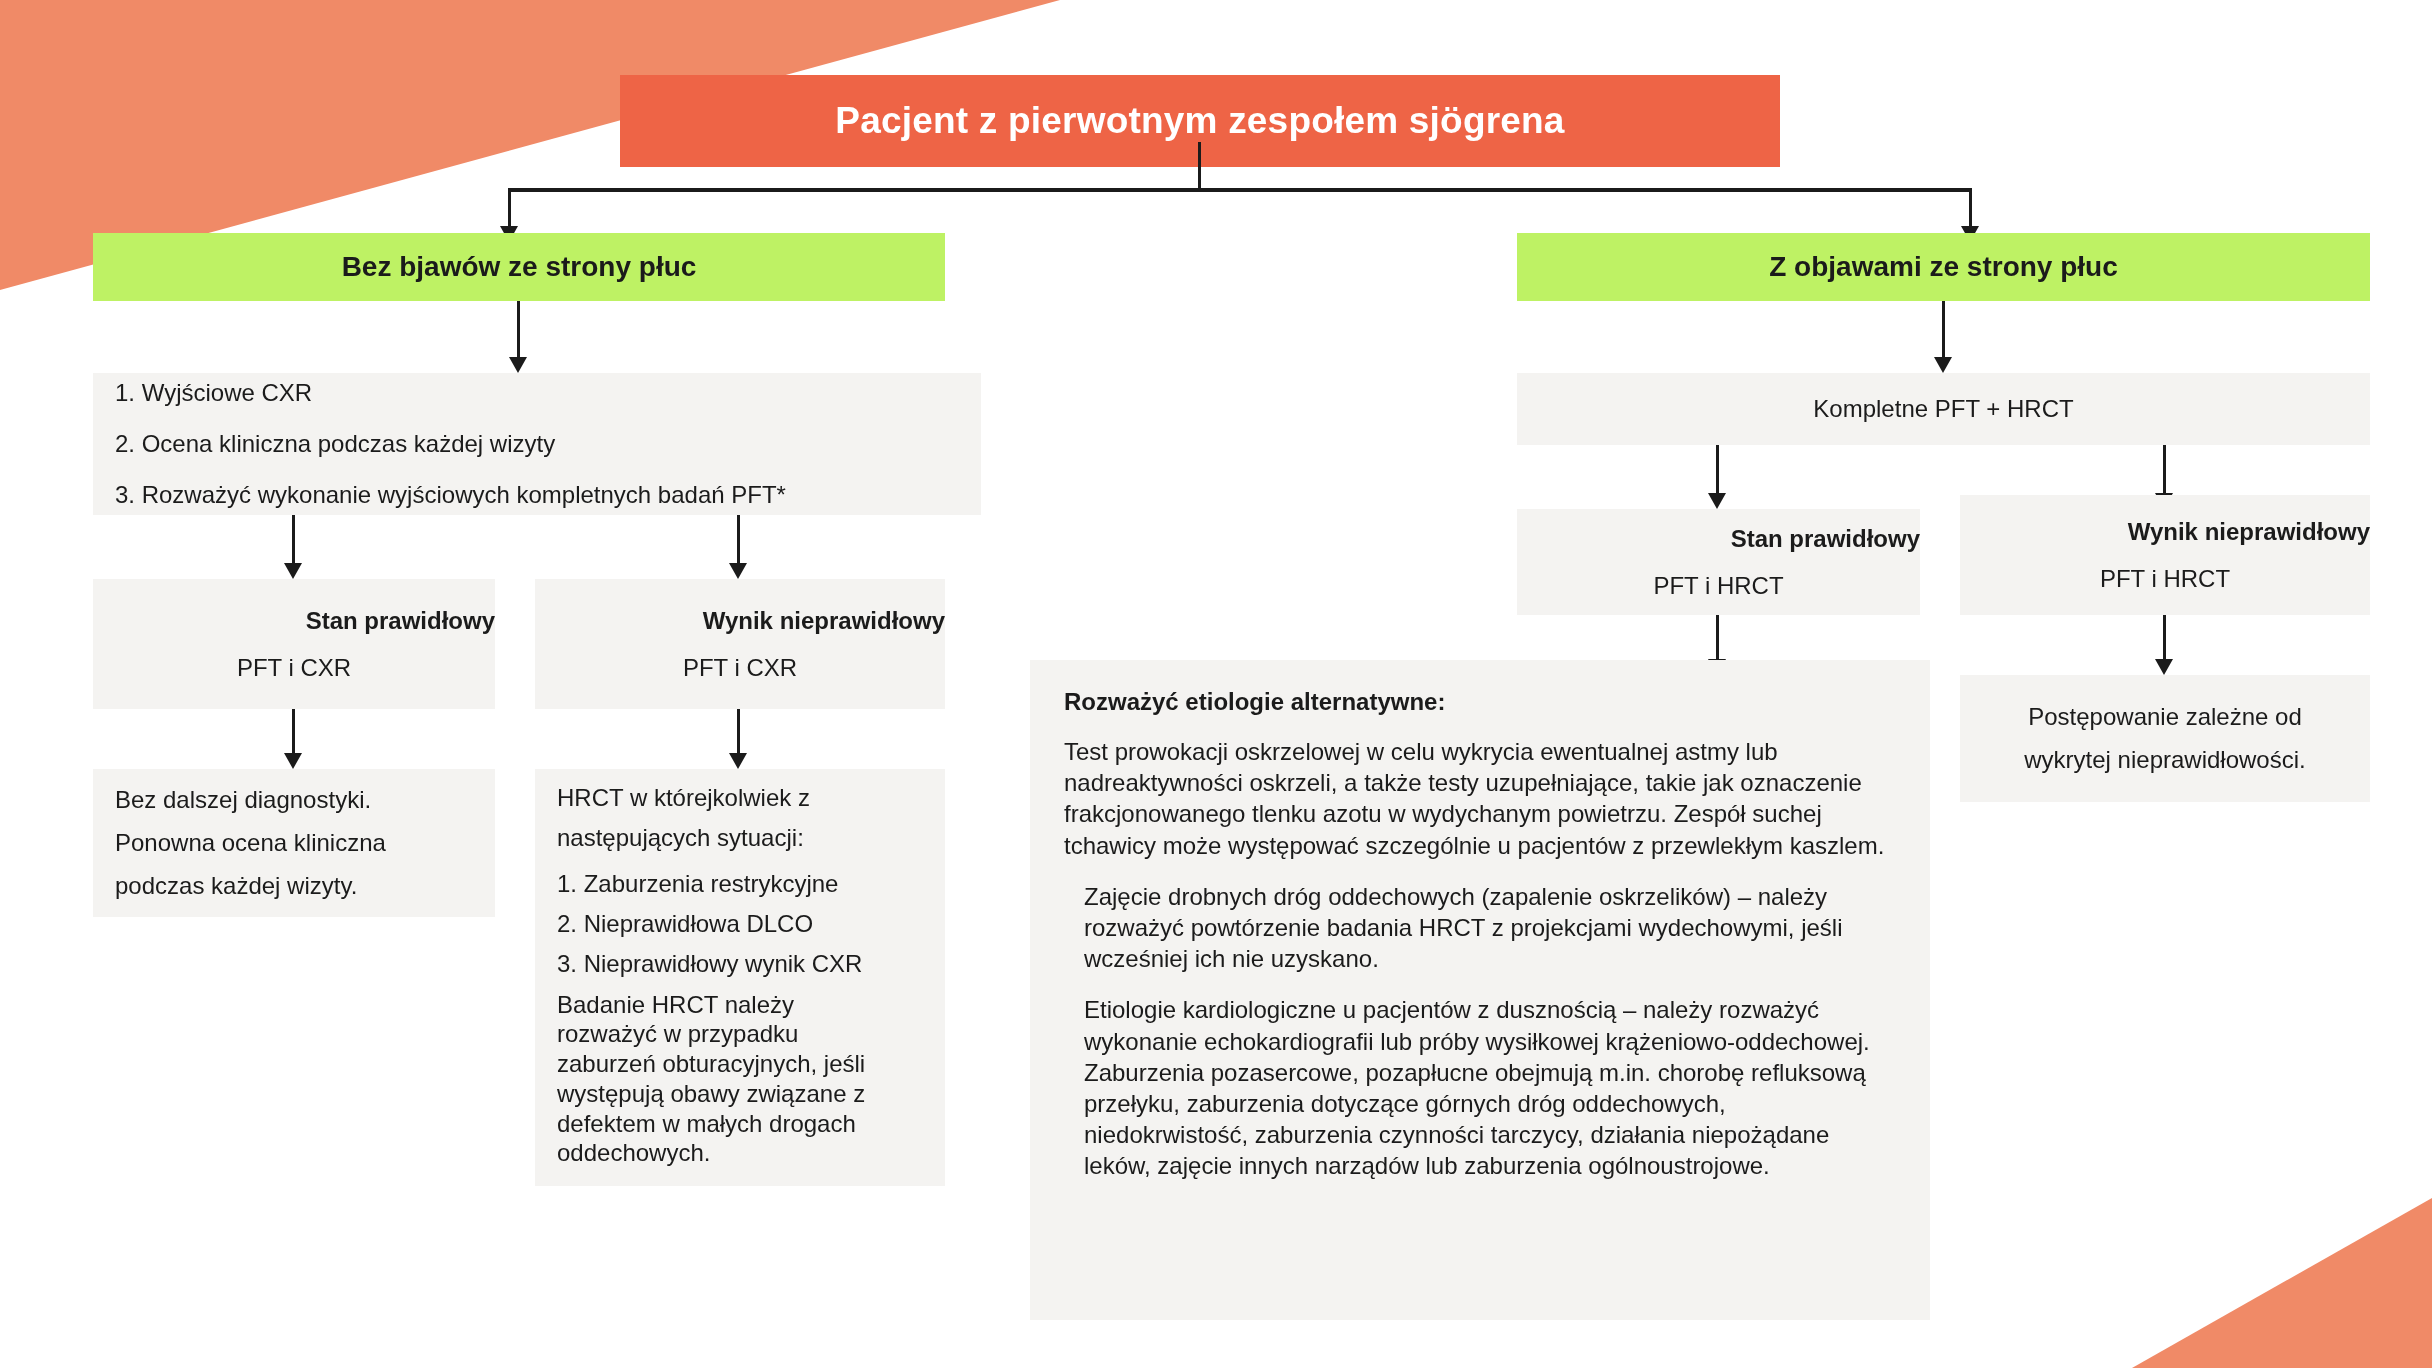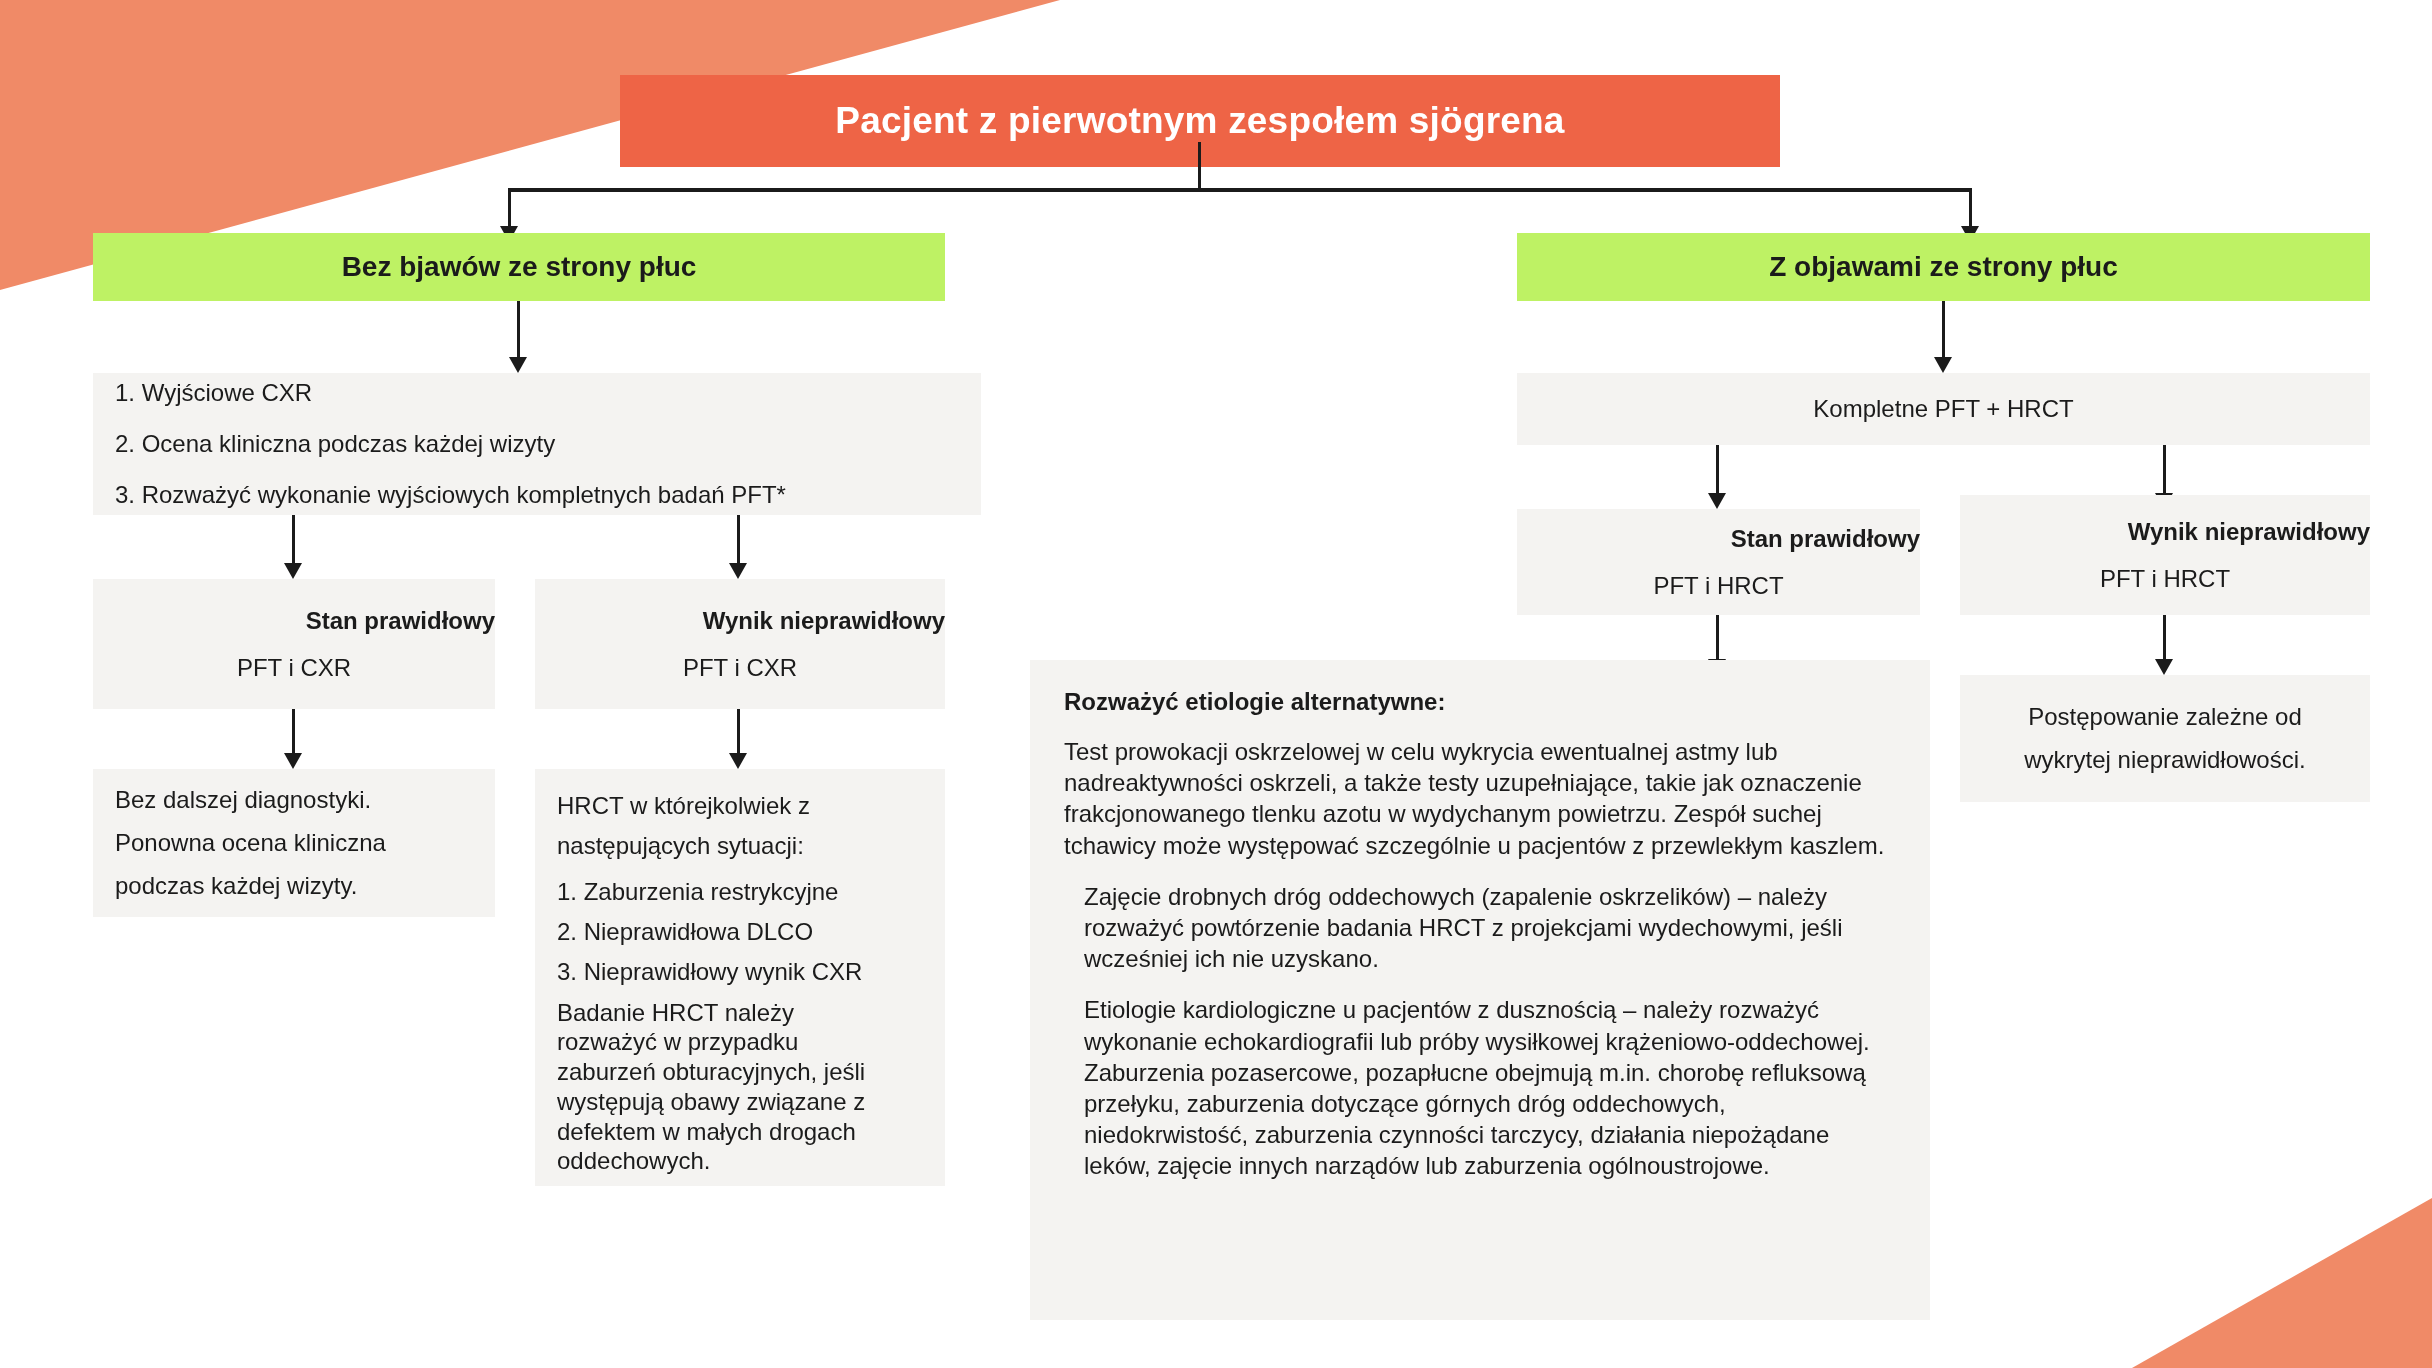--- a/index.html
+++ b/index.html
@@ -196,21 +196,21 @@
   <div class="arrowhead" style="left:729px; top:753px;"></div>
 
   <div class="box flex-center pad-lr" style="left:93px; top:769px; width:402px; height:148px;">
     <div class="stack-mid">
       <div class="body-line">Bez dalszej diagnostyki.</div>
       <div class="body-line">Ponowna ocena kliniczna</div>
       <div class="body-line">podczas każdej wizyty.</div>
     </div>
   </div>
 
-  <div class="box pad-lr" style="left:535px; top:769px; width:410px; height:417px; padding-top:22px;">
+  <div class="box pad-lr" style="left:535px; top:769px; width:410px; height:417px; padding-top:14px;">
     <div class="stack-tight">
       <div class="body-line" style="line-height:1.28">HRCT w którejkolwiek z</div>
       <div class="body-line" style="line-height:1.28">następujących sytuacji:</div>
     </div>
     <div class="stack-tight" style="margin-top:16px;">
       <div class="body-line" style="line-height:1.28">1. Zaburzenia restrykcyjne</div>
       <div class="body-line" style="line-height:1.28">2. Nieprawidłowa DLCO</div>
       <div class="body-line" style="line-height:1.28">3. Nieprawidłowy wynik CXR</div>
     </div>
     <div style="margin-top:10px;">

